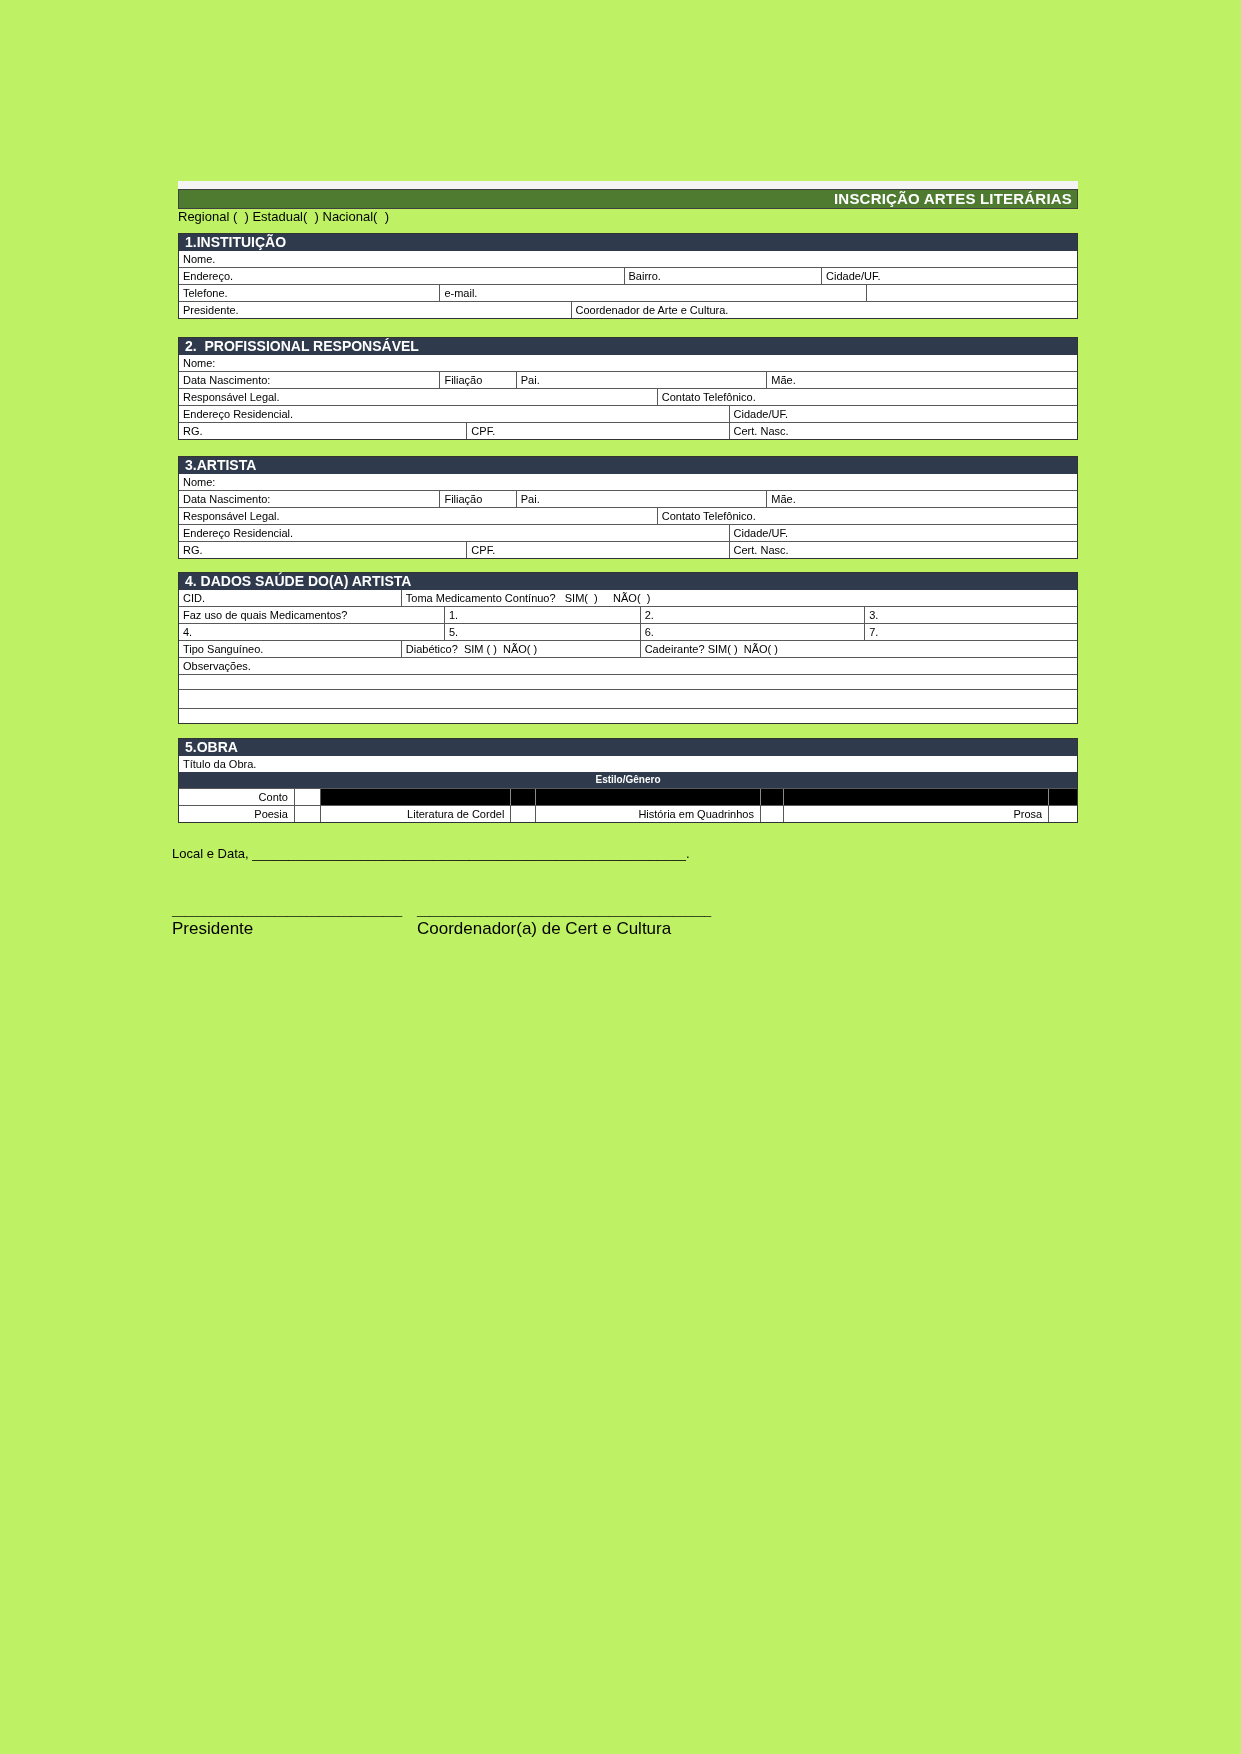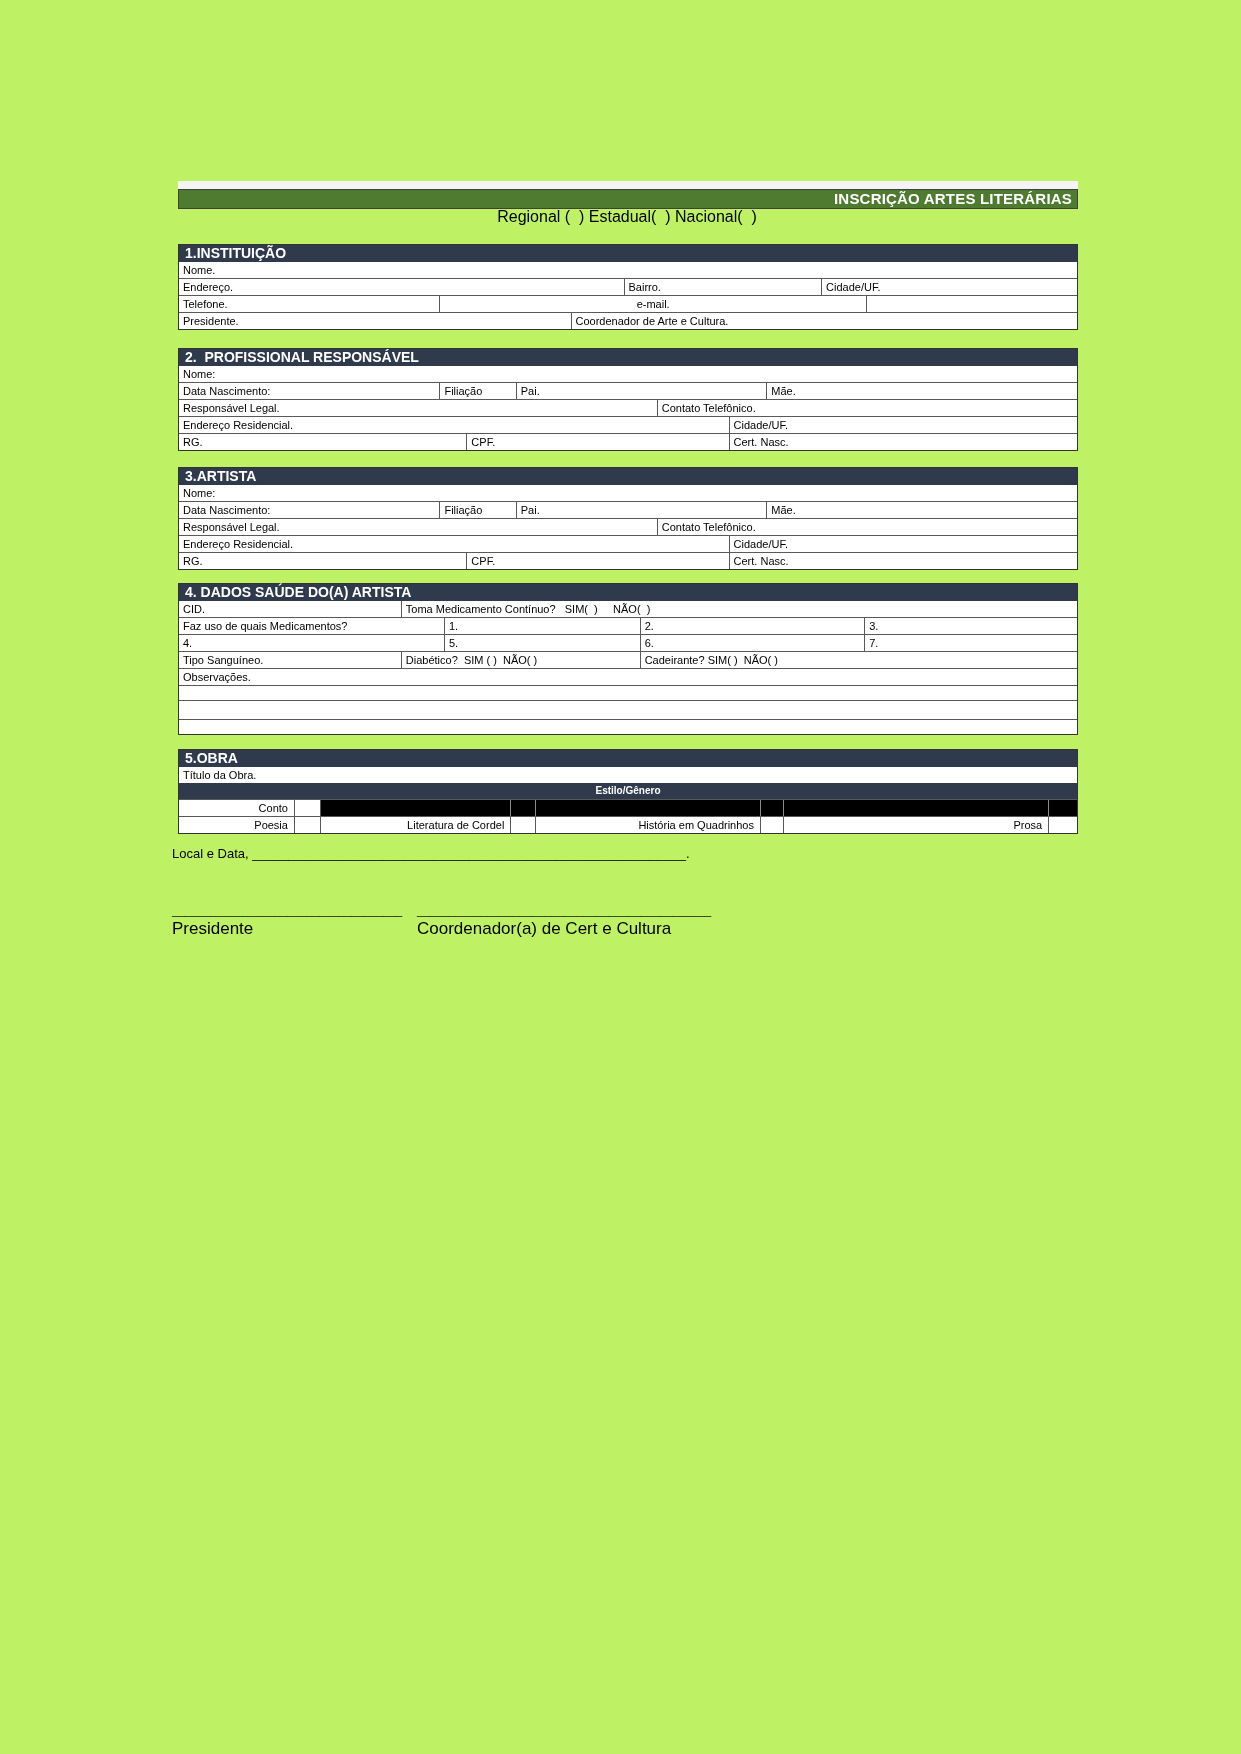--- a/index.html
+++ b/index.html
@@ -21,23 +21,23 @@
     background:#4E7B30;
     border:1px solid #404040;
     text-align:right;
   }
   .title-bar .title {
     color:#ffffff; font-weight:bold; font-size:15px; line-height:18px;
     padding-right:5px; letter-spacing:0.2px;
   }
   .scope-line {
     height:16px; line-height:16px;
-    text-align:center; font-size:16px;
+    text-align:left; font-size:13px;
     padding-right:2px; white-space:pre;
-    margin-bottom:19px;
+    margin-bottom:8px;
   }
 
   .sec { border:1px solid #333333; background:#ffffff; }
   .sec-header {
     background:#2F3B4D; color:#ffffff;
     font-weight:bold; font-size:14px;
     padding:2px 6px; line-height:13px;
     white-space:pre;
   }
   .row { display:flex; min-height:16px; border-top:1px solid #595959; }
@@ -63,21 +63,21 @@
   .mb-s2 { margin-bottom:16px; }
   .mb-s3 { margin-bottom:13px; }
   .mb-s4 { margin-bottom:14px; }
 
   .h15 { min-height:14px; }
   .h18 { min-height:18px; }
 
   
   .w100{width:100%;}
   .w495{width:49.5%;} .w22{width:22%;} .w285{width:28.5%;}
-  .w29{width:29%;} .w475{width:47.5%;text-align:center;} .w235{width:23.5%;}
+  .w29{width:29%;} .w475{width:47.5%;} .w235{width:23.5%;}
   .w436{width:43.6%;} .w564{width:56.4%;}
   .w85{width:8.5%;} .w279{width:27.9%;} .w346{width:34.6%;}
   .w532{width:53.2%;} .w468{width:46.8%;}
   .w612{width:61.2%;} .w388{width:38.8%;}
   .w32{width:32%;} .w292{width:29.2%;}
   .w247{width:24.7%;} .w753{width:75.3%;}
   .w295{width:29.5%;} .w218{width:21.8%;} .w25{width:25%;} .w237{width:23.7%;}
   .w266{width:26.6%;} .w487{width:48.7%;}
   .w128{width:12.8%;} .w29s{width:2.9%;} .w212{width:21.2%;} .w28s{width:2.8%;}
   .w26s{width:2.6%;} .w32s{width:3.2%;}

